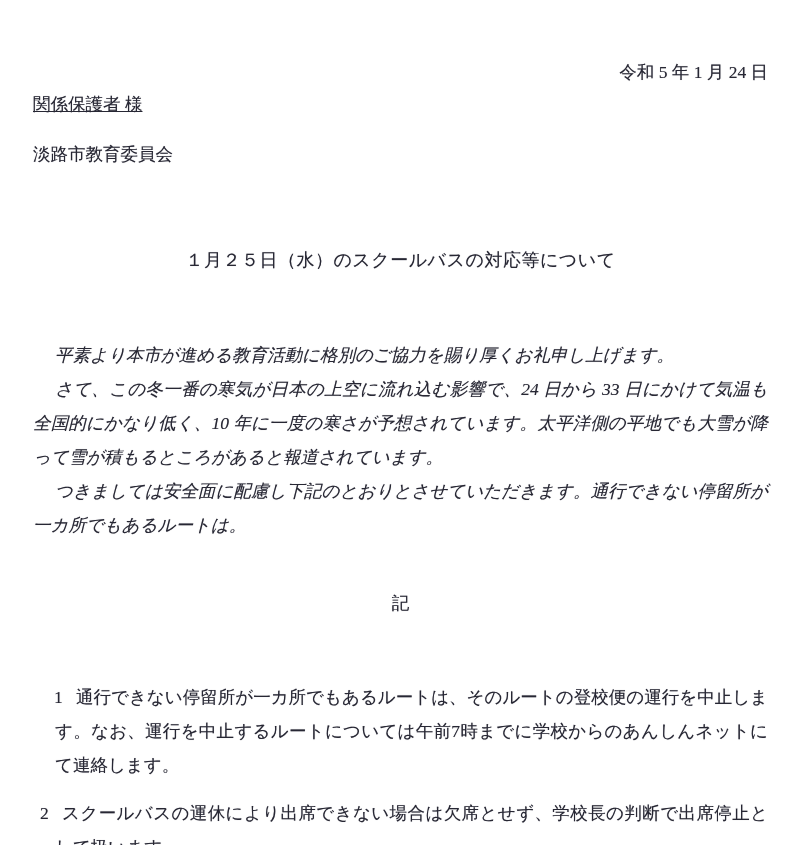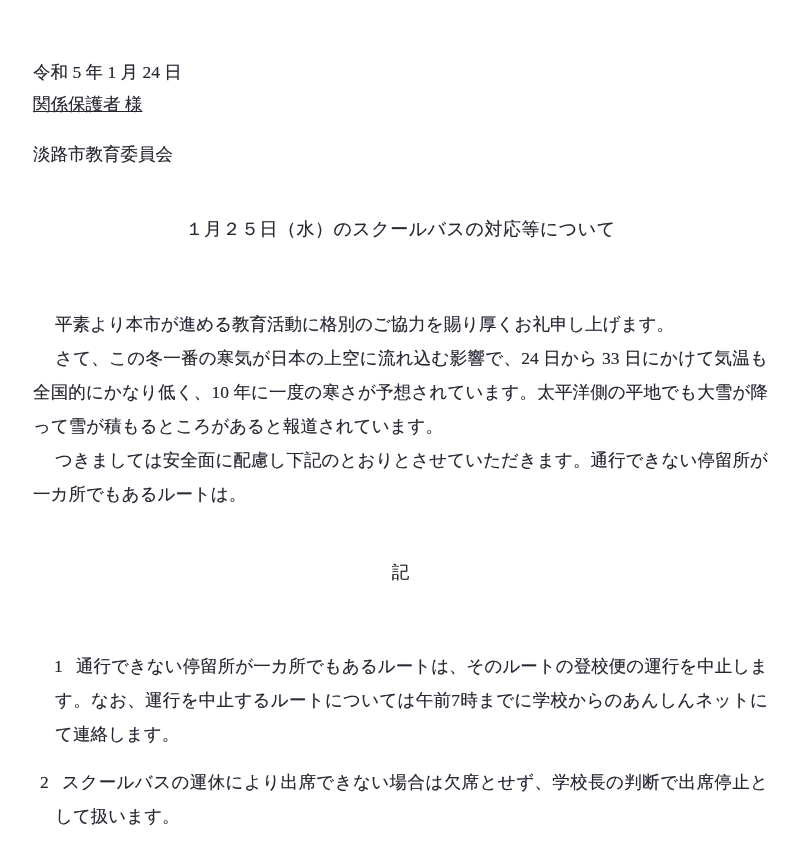--- a/index.html
+++ b/index.html
@@ -16,36 +16,37 @@
     box-sizing: border-box;
     padding: 55px 33px 0 33px;
     font-family: "Liberation Serif", "DejaVu Serif", serif;
     font-size: 17.5px;
     line-height: 34px;
     color: #272734;
     text-shadow: 0 0 0.7px rgba(39, 39, 52, 0.45);
     overflow: hidden;
   }
   .line { white-space: pre; }
-  .date    { }
+  .date    { text-align: right; }
   .addressee { text-align: left; margin-top: -2px; text-decoration: underline; }
   .sender  { text-align: left; margin-top: 16px; }
   .title {
-    margin: 41px 0 0 0;
+    margin: 72px 0 0 0;
     padding: 0;
     font-size: 18px;
     font-weight: normal;
     text-align: center;
     line-height: 34px;
     letter-spacing: 0.5px;
   }
   .para {
     margin: 0;
     text-indent: 22px;
     text-align: justify;
+    font-style: italic;
   }
   .para.first { margin-top: 61px; }
   .record {
     margin-top: 44px;
     text-align: center;
   }
   .item {
     position: relative;
     padding-left: 22px;
     text-align: justify;

